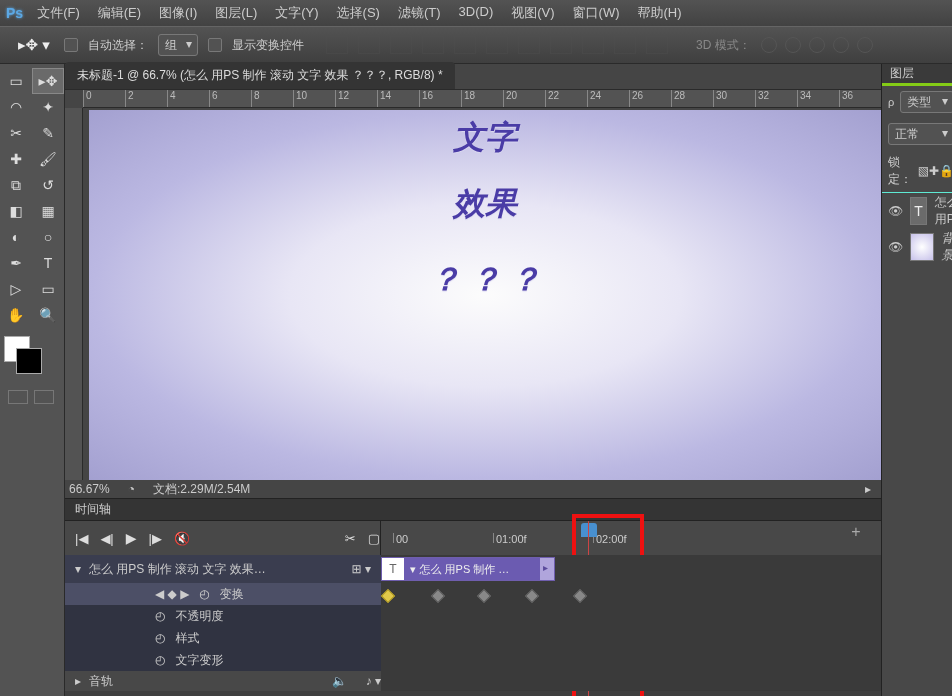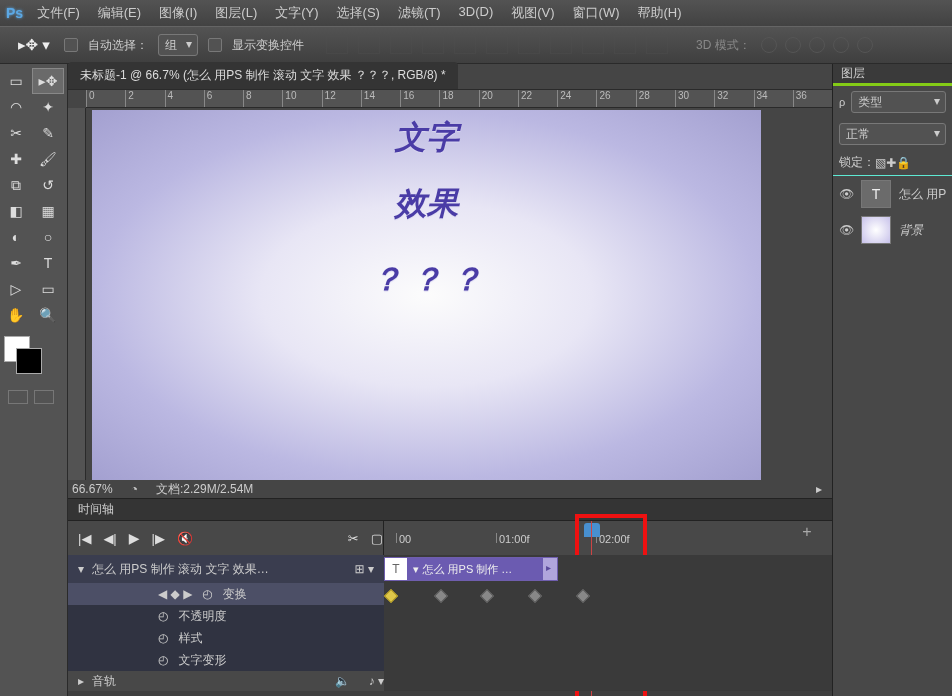--- a/index.html
+++ b/index.html
@@ -28,21 +28,21 @@
 .modebtns { display:flex; gap:6px; margin:14px 0 0 8px; }
 .modebtns span { width:20px; height:14px; border:1px solid #777; display:inline-block;}
 .mid { flex:1; display:flex; flex-direction:column; background:#454545; }
 .doc-tab-bar { height: 26px; background:#454545; display:flex; align-items:flex-end; border-bottom:1px solid #2a2a2a;}
 .doc-tab { background:#343434; padding:5px 12px; border-radius:4px 4px 0 0; color:#ddd; font-size:12px; }
 .ruler-top { height:18px; background:#535353; border-bottom:1px solid #2a2a2a; margin-left:18px; display:flex; position:relative;}
 .tick { flex:1; border-left:1px solid #888; font-size:10px; color:#bbb; padding-left:2px; height:100%; display:flex; align-items:flex-start;}
 .canvas-row { flex:1; display:flex; overflow:hidden;}
 .ruler-left { width:18px; background:#535353; border-right:1px solid #2a2a2a;}
 .canvas-wrap { flex:1; background:#454545; display:flex; align-items:flex-start; justify-content:flex-start; padding:2px 0 0 6px; overflow:hidden; position:relative;}
-.canvas { width: 669px; height: 370px; background: radial-gradient(ellipse at center, #fcfcfc 0%, #e8e6f5 35%, #bbb8e2 70%, #a3a0d0 100%); position:relative;}
+.canvas { width: 792px; height: 370px; background: radial-gradient(ellipse at center, #fcfcfc 0%, #e8e6f5 35%, #bbb8e2 70%, #a3a0d0 100%); position:relative;}
 .cv-text { position:absolute; width:100%; text-align:center; color:#4a3ca6; font-family: "KaiTi","STKaiti",serif; font-style:italic; font-size:32px; font-weight:600; text-shadow:0 1px 1px #dad7f0;}
 .status { height:18px; background:#454545; display:flex; align-items:center; gap:18px; padding-left:4px; color:#ccc; font-size:12px;}
 .status .arrow { margin-left:auto; margin-right:10px;}
 
 .timeline { height: 198px; background:#3f3f3f; border-top:1px solid #222; position:relative;}
 .tl-tab { height:22px; background:#343434; border-bottom:1px solid #222; display:flex; align-items:center; padding-left:10px;}
 .tl-ctrl { display:flex; height:34px;}
 .tl-left { width:316px; background:#484848; display:flex; align-items:center; padding-left:10px; gap:12px; border-right:1px solid #222;}
 .tl-btn { color:#ddd; font-size:13px; }
 .tl-btn.play { font-size:14px;}

